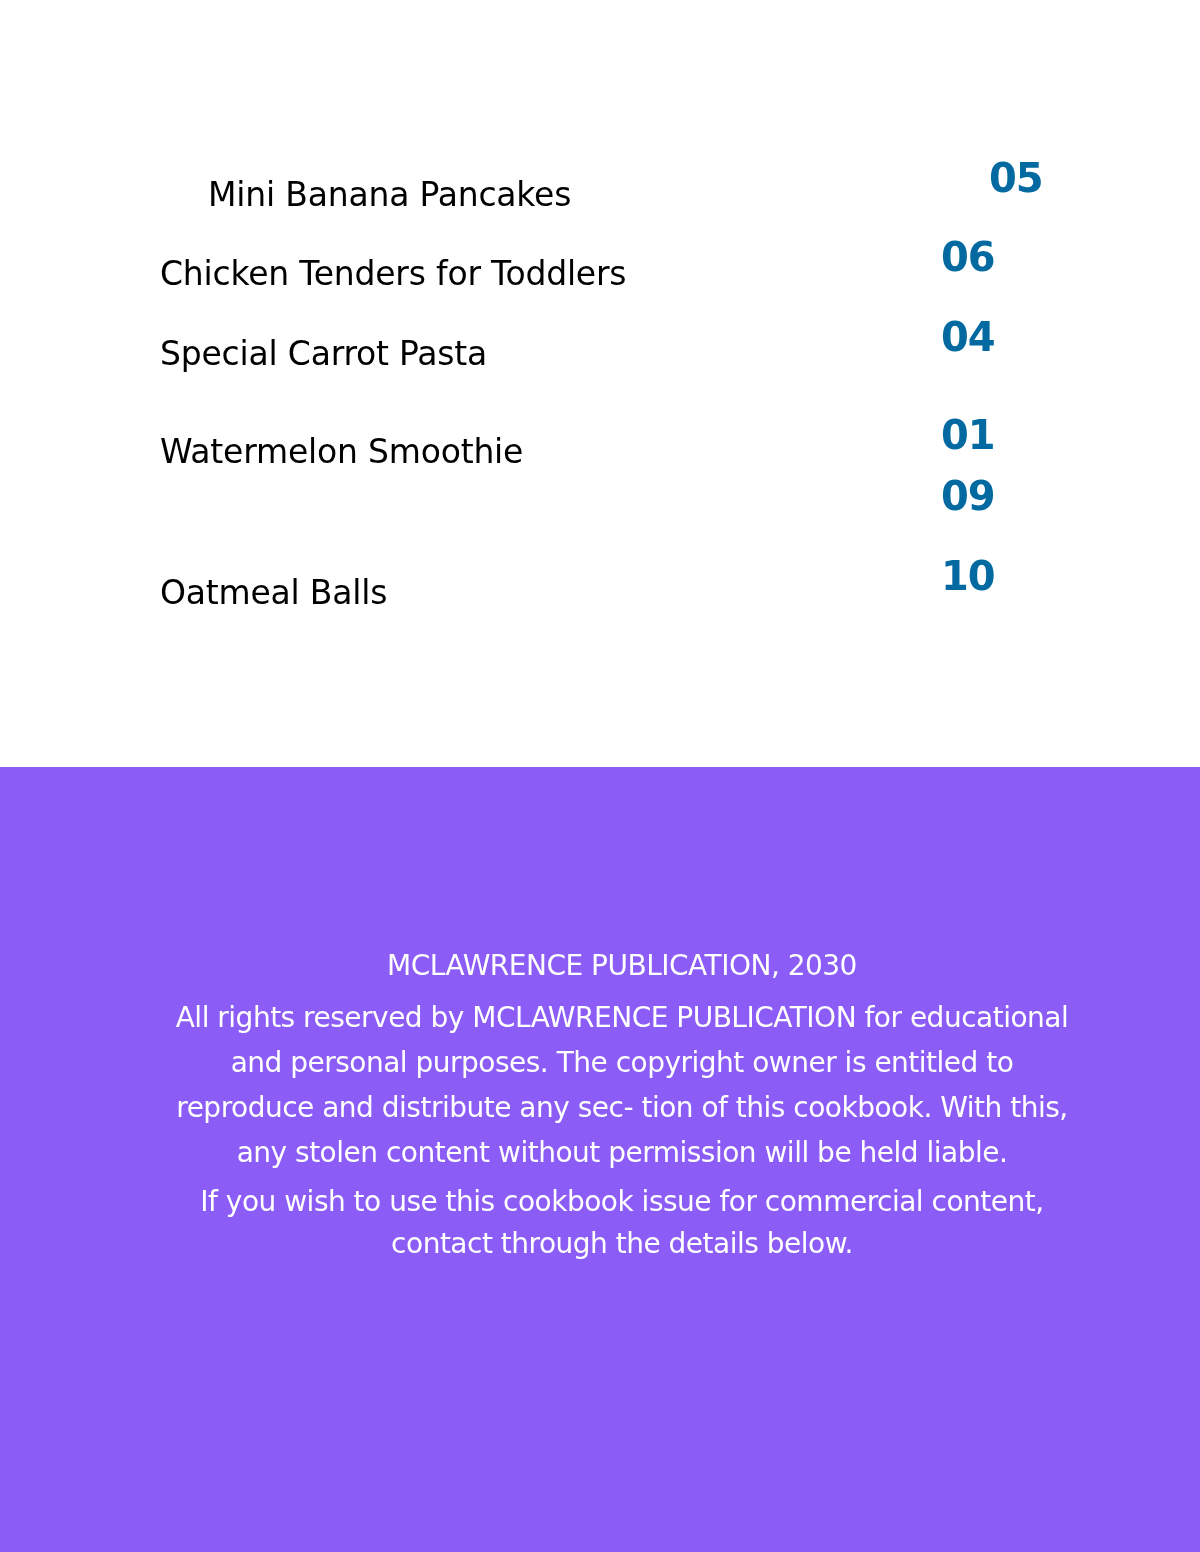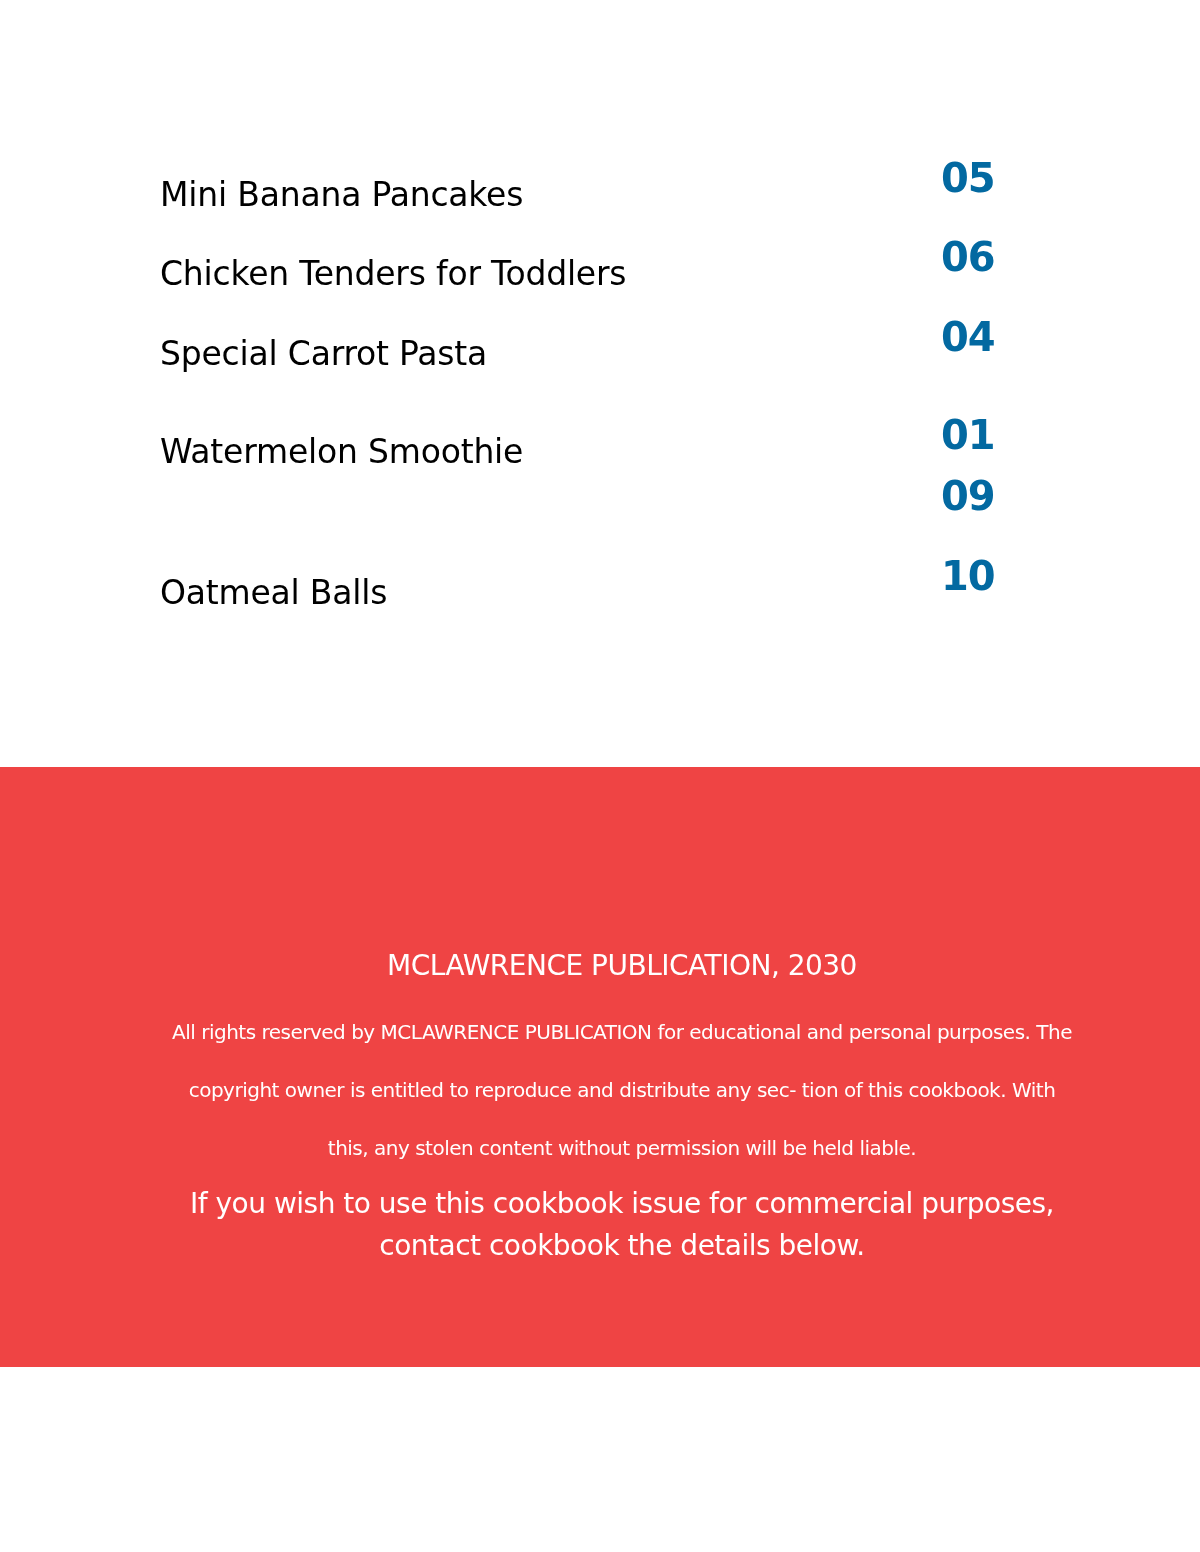--- a/index.html
+++ b/index.html
@@ -37,54 +37,54 @@
       font-weight: 700;
       color: #0369a1;
       letter-spacing: -1px;
     }
 
     .footer {
       position: absolute;
       left: 0;
       top: 767px;
       width: 1200px;
-      height: 600px;
-      background: #ef4444;
+      height: 785px;
+      background: #8b5cf6;
       color: #ffffff;
       text-align: center;
     }
     .footer-inner {
       position: absolute;
       left: 170px;
       top: 178px;
       width: 904px;
     }
     .pub-line {
       font-size: 28px;
       line-height: 42px;
       letter-spacing: -0.5px;
     }
     .rights-para {
-      font-size: 20px;
-      line-height: 58px;
+      font-size: 28px;
+      line-height: 45px;
       letter-spacing: -0.5px;
-      margin-top: 16px;
+      margin-top: 8px;
     }
     .commercial-para {
       font-size: 28px;
       line-height: 42px;
       letter-spacing: -0.5px;
       margin-top: 6px;
     }
   </style>
 </head>
 <body>
 
 <section class="toc">
-  <div class="toc-row" style="top:155px;">
+  <div class="toc-row" style="top:155px;margin-left:48px;">
     <span class="toc-title">Mini Banana Pancakes</span>
     <span class="toc-page">05</span>
   </div>
   <div class="toc-row" style="top:234px;text-align:center;">
     <span class="toc-title">Chicken Tenders for Toddlers</span>
     <span class="toc-page">06</span>
   </div>
   <div class="toc-row" style="top:314px;">
     <span class="toc-title">Special Carrot Pasta</span>
     <span class="toc-page">04</span>
@@ -99,15 +99,15 @@
   <div class="toc-row" style="top:553px;">
     <span class="toc-title">Oatmeal Balls</span>
     <span class="toc-page">10</span>
   </div>
 </section>
 
 <section class="footer">
   <div class="footer-inner">
     <p class="pub-line">MCLAWRENCE PUBLICATION, 2030</p>
     <p class="rights-para">All rights reserved by MCLAWRENCE PUBLICATION for educational and personal purposes. The copyright owner is entitled to reproduce and distribute any sec- tion of this cookbook. With this, any stolen content without permission will be held liable.</p>
-    <p class="commercial-para">If you wish to use this cookbook issue for commercial purposes, contact cookbook the details below.</p>
+    <p class="commercial-para">If you wish to use this cookbook issue for commercial content, contact through the details below.</p>
   </div>
 </section>
 
 </body></html>

